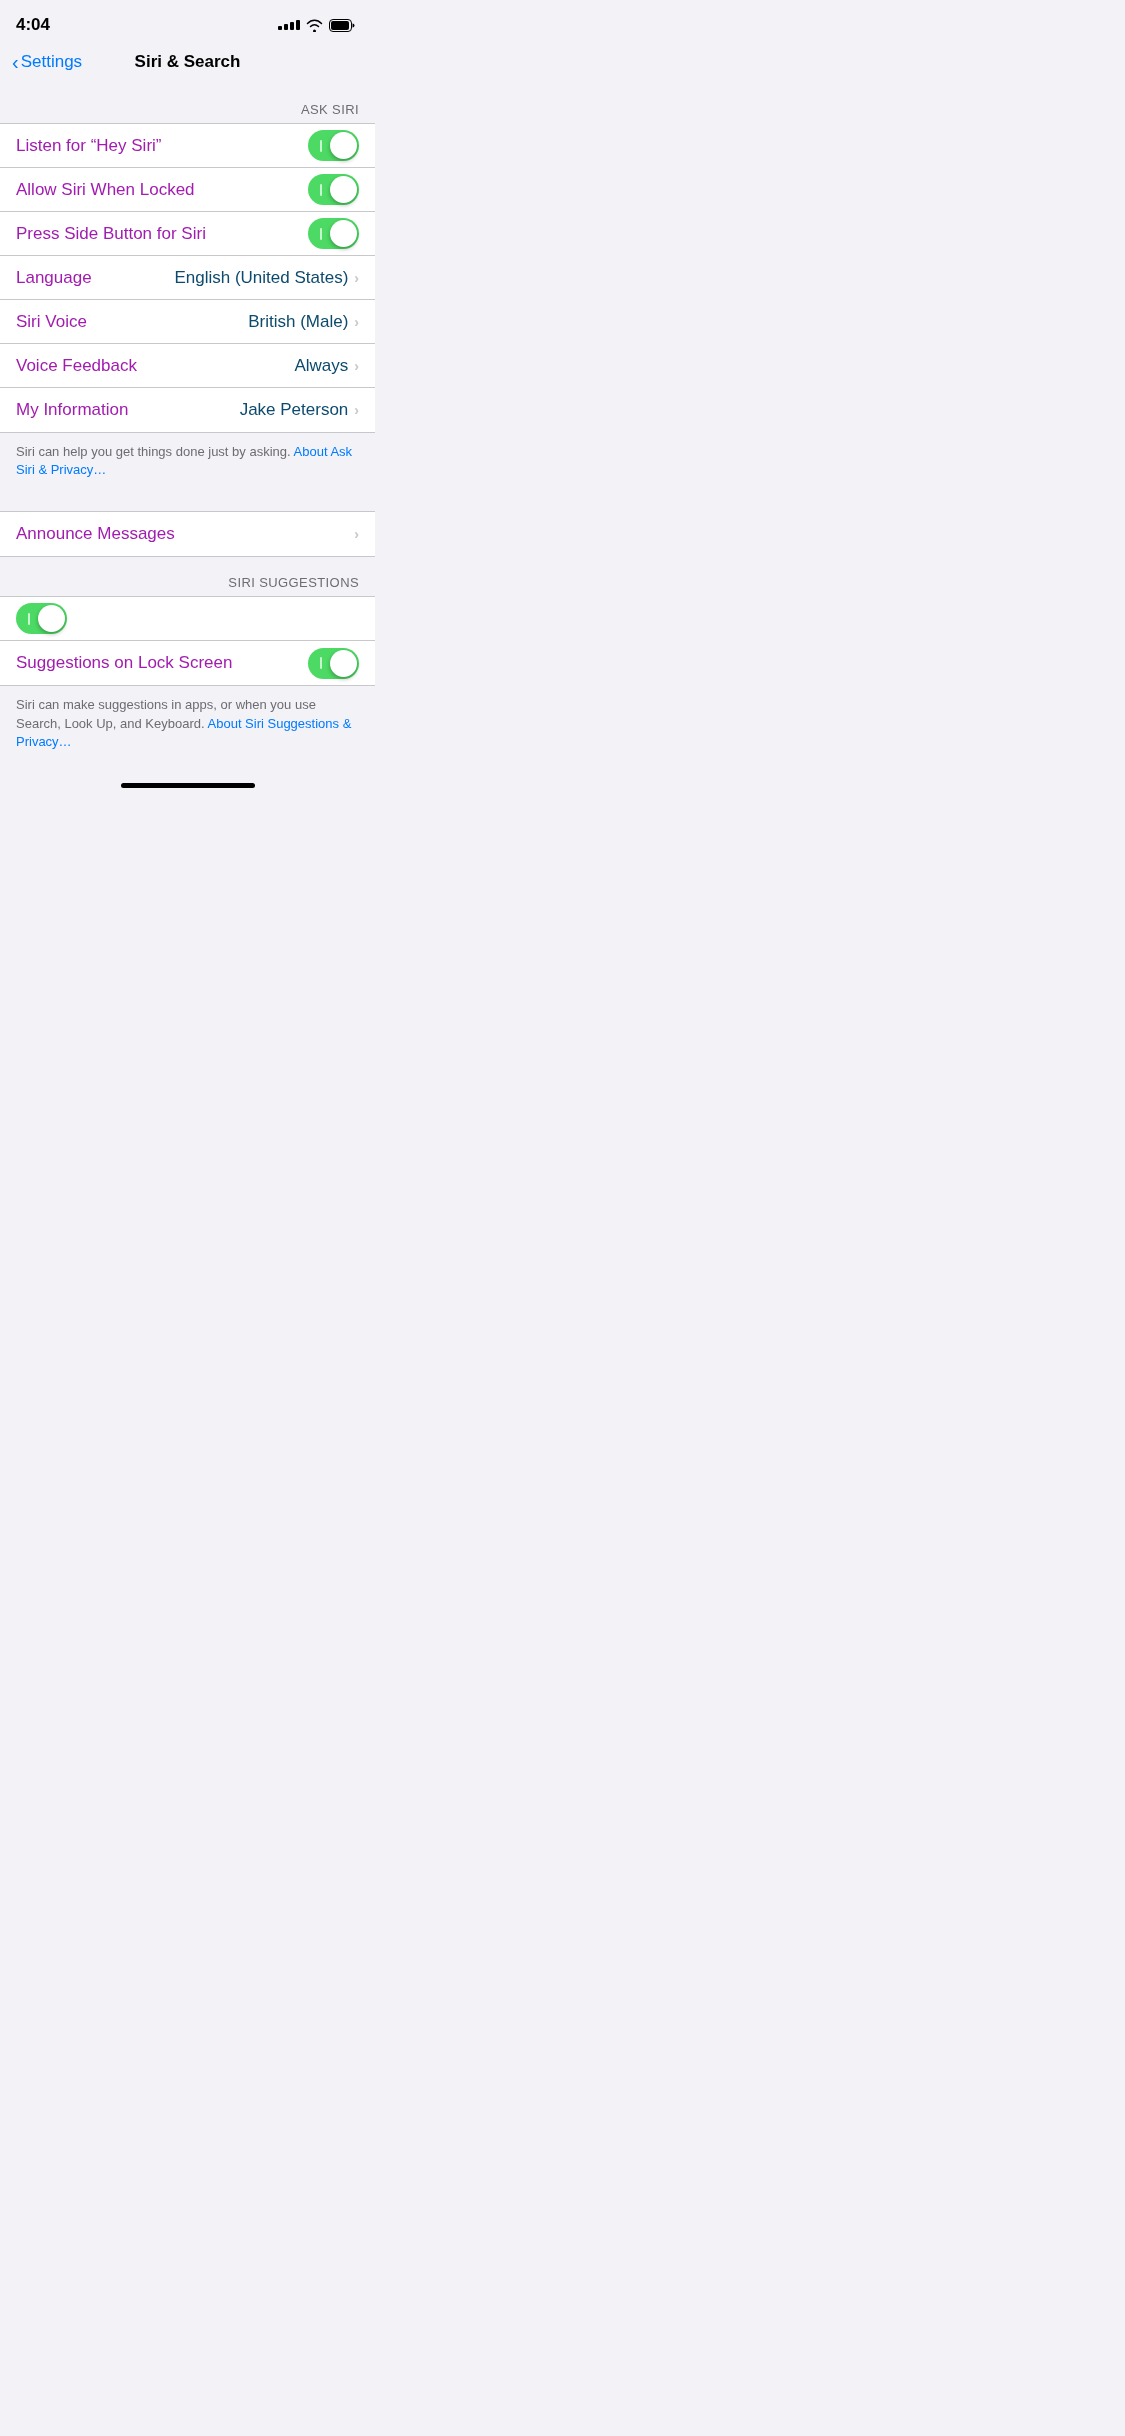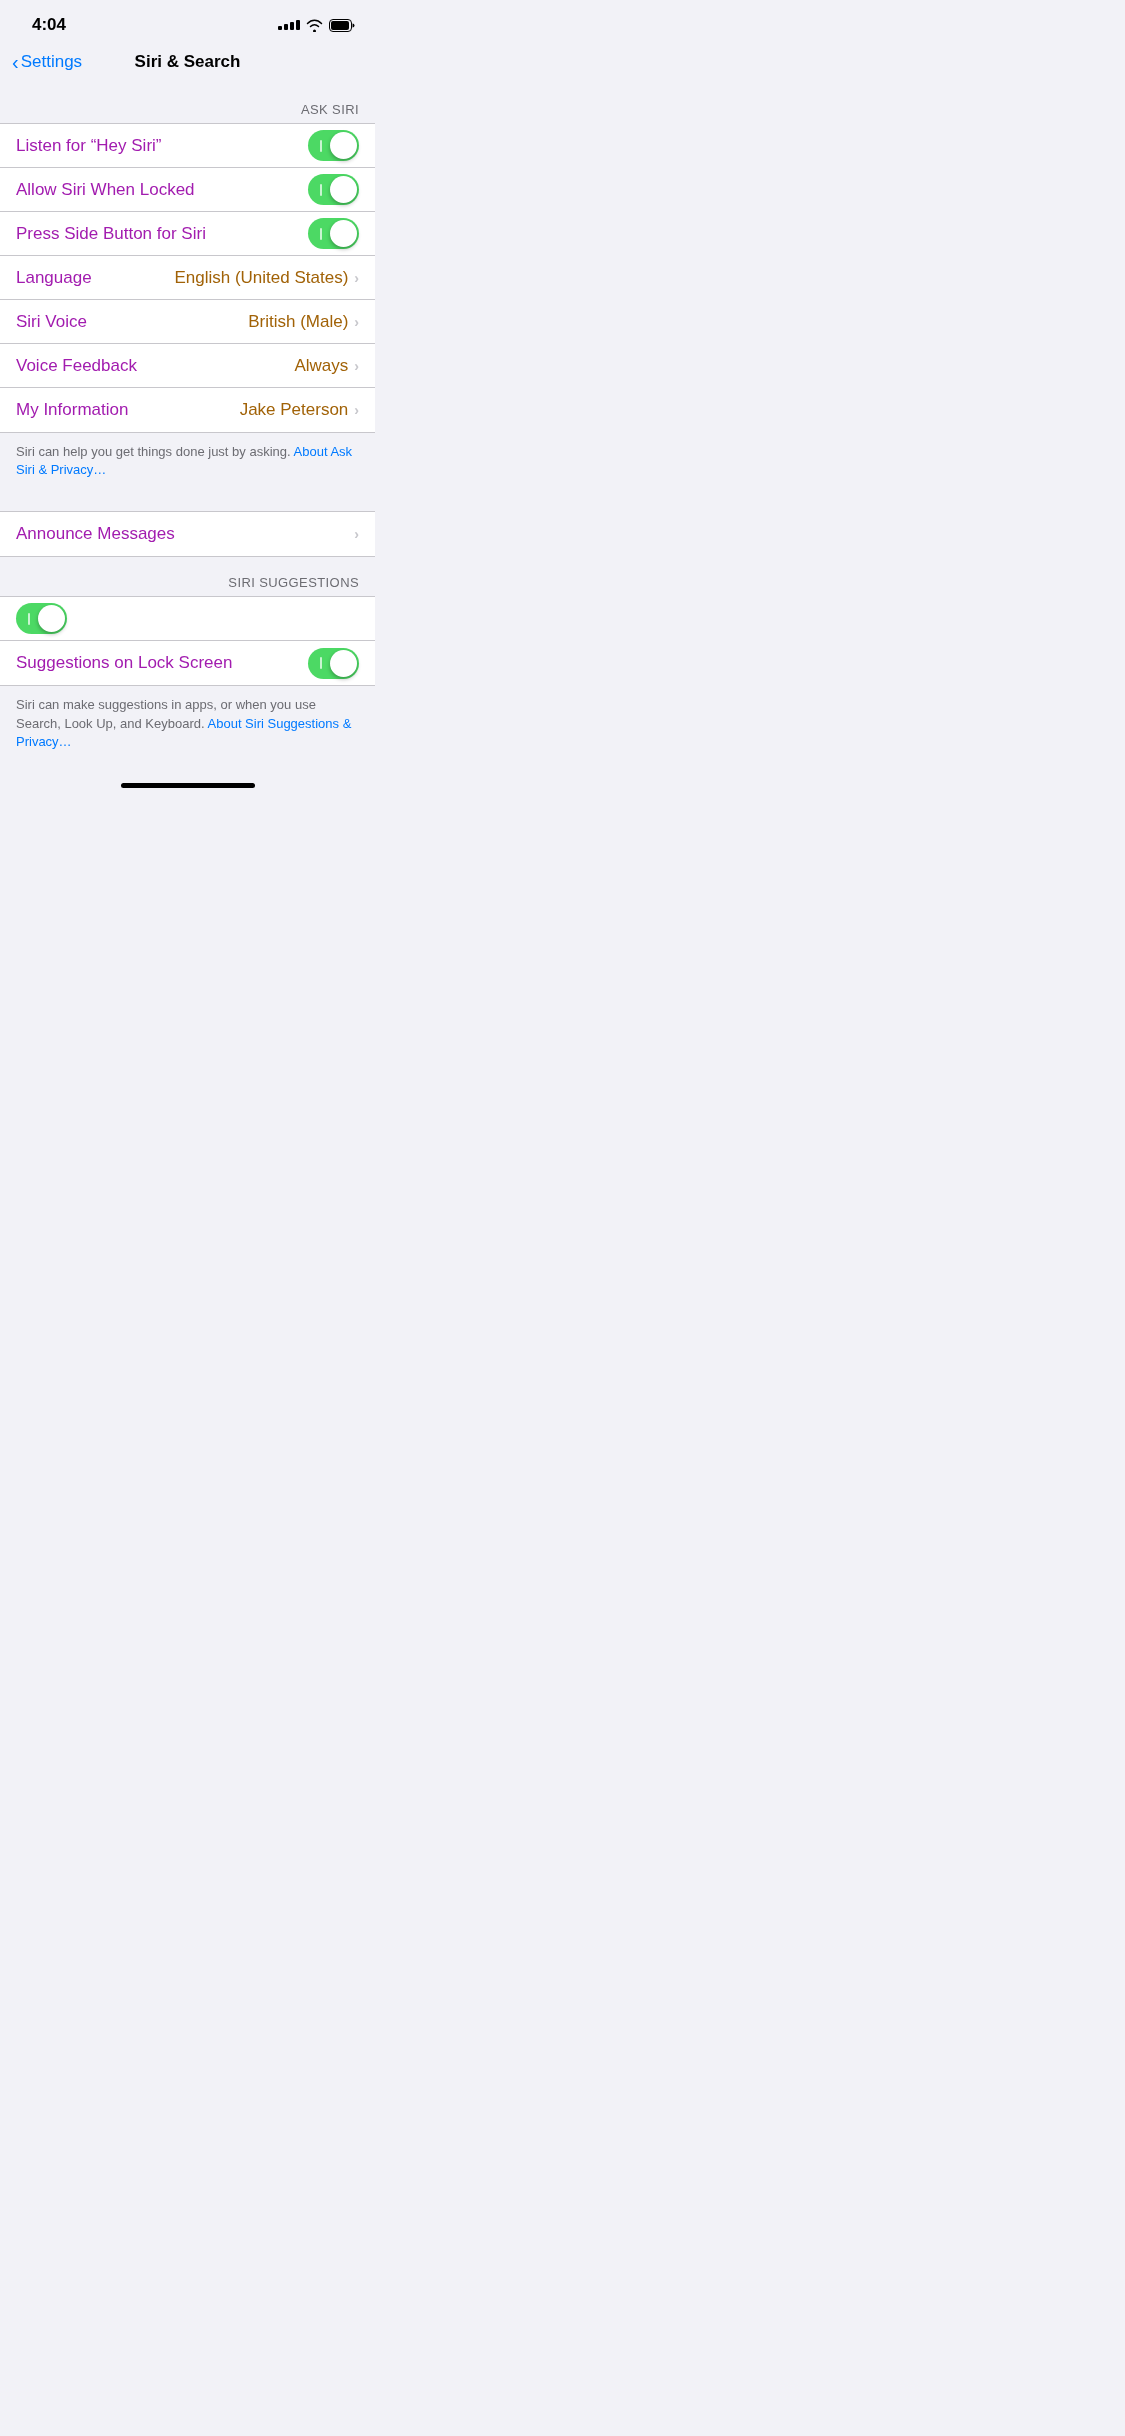--- a/index.html
+++ b/index.html
@@ -11,21 +11,21 @@
       width: 375px;
       min-height: 812px;
       overflow-x: hidden;
     }
 
     
     .status-bar {
       display: flex;
       justify-content: space-between;
       align-items: center;
-      padding: 14px 20px 8px 32px;
+      padding: 14px 20px 8px 16px;
       background: #f2f2f7;
       height: 44px;
     }
     .status-time {
       font-size: 17px;
       font-weight: 600;
       color: #000;
     }
     .status-icons {
       display: flex;
@@ -104,21 +104,21 @@
 
     .list-item-label {
       font-size: 17px;
       color: #a21caf;
       flex: 1;
       padding: 11px 0;
     }
 
     .list-item-value {
       font-size: 17px;
-      color: #a16207;
+      color: #0c4a6e;
       margin-right: 6px;
     }
 
     .chevron-right {
       color: #c7c7cc;
       font-size: 14px;
       font-weight: 600;
     }
 
     

